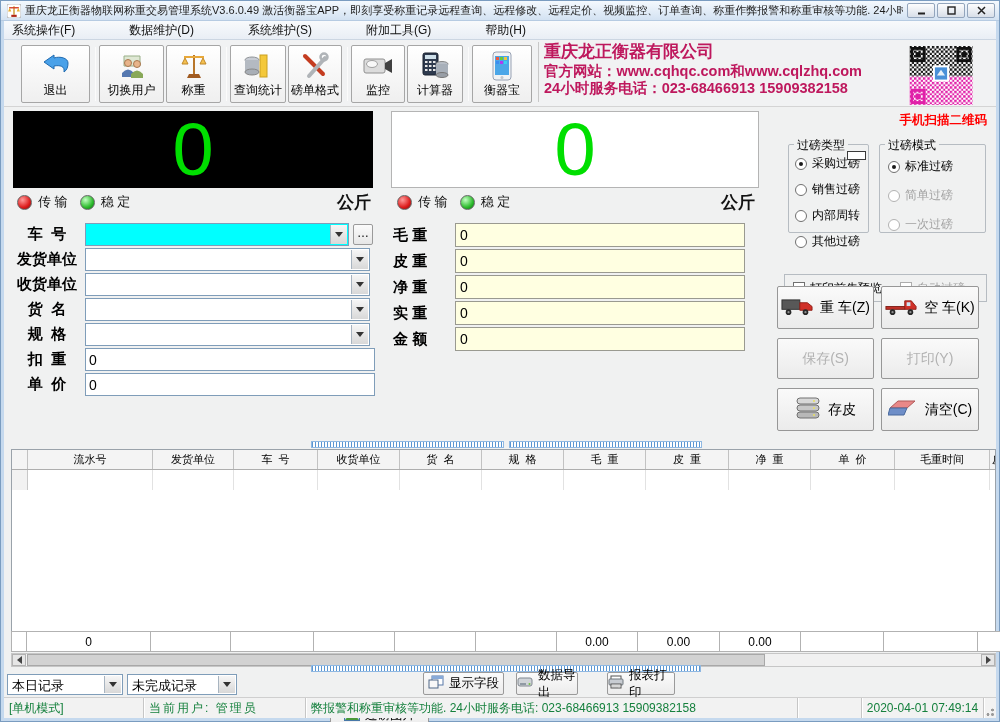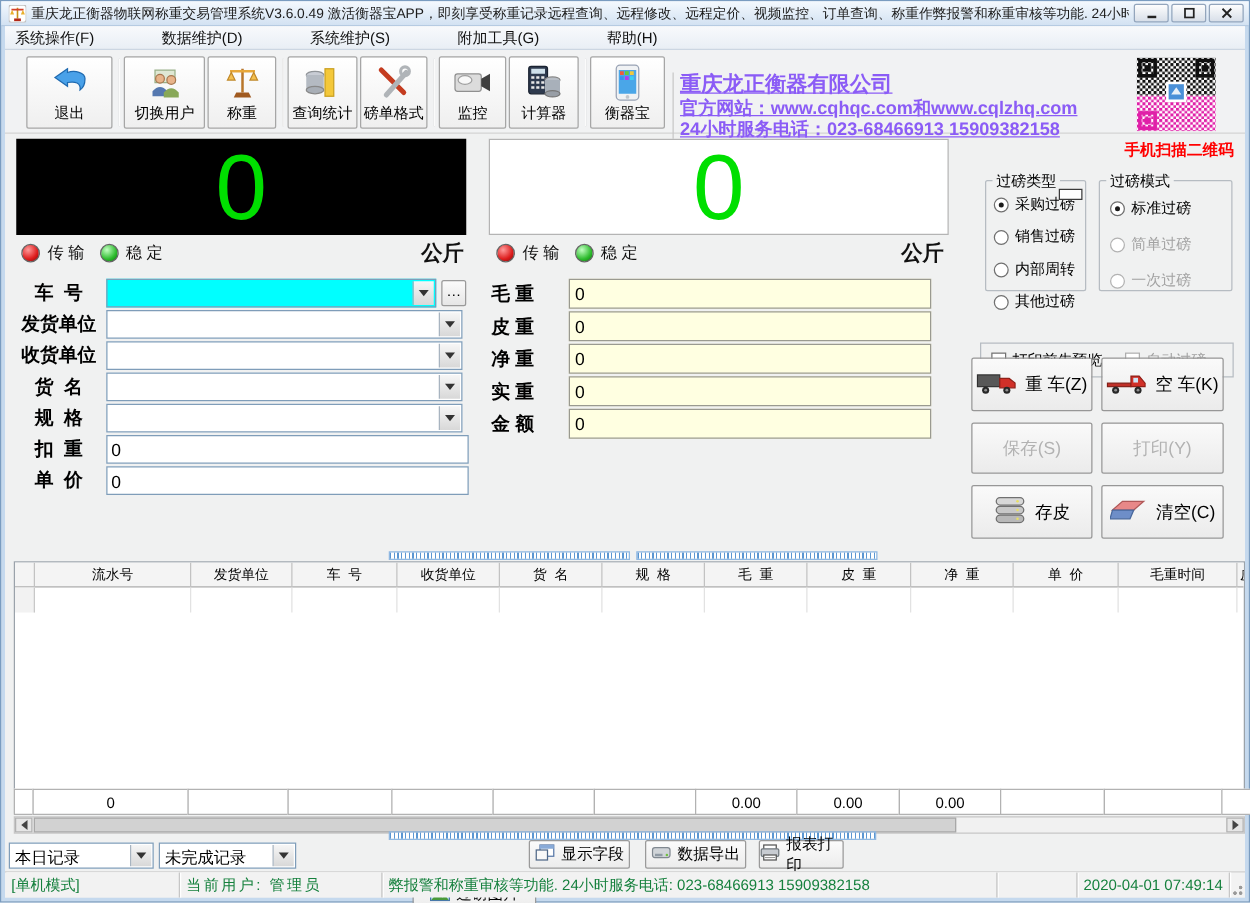--- a/index.html
+++ b/index.html
@@ -23,22 +23,22 @@
 .menu-item { font-size:12px; color:#111; margin-right:54px; white-space:nowrap; }
 
 
 .toolbarbg { position:absolute; left:3px; right:3px; top:39px; height:67px; background:#f1f2f3; border-bottom:1px solid #d4d4d4; }
 .toolbar { position:absolute; left:20px; top:44px; height:58px; display:flex; align-items:stretch; }
 .tbtn { border:1px solid #a6a6a6; border-radius:2px; background:linear-gradient(#ffffff,#efefef);
   display:flex; flex-direction:column; align-items:center; justify-content:flex-end;
   font-size:12px; color:#000; padding:3px 1px 3px; margin-right:2px; }
 .tbtn .tico { flex:1; display:flex; align-items:center; justify-content:center; }
 .tsep { width:1px; background:#c4c4c4; border-right:1px solid #fbfbfb; margin:2px 3px; }
-.company { position:absolute; left:537px; top:57px; width:368px; height:60px; color:#8b5cf6;
-  border-left:1px solid #c8c8c8; padding-left:5px; line-height:1.22; white-space:nowrap; overflow:hidden;text-decoration:underline; }
+.company { position:absolute; left:537px; top:41px; width:368px; height:60px; color:#be185d;
+  border-left:1px solid #c8c8c8; padding-left:5px; line-height:1.22; white-space:nowrap; overflow:hidden; }
 .company .l1 { font-size:17px; font-weight:bold; }
 .company .l2, .company .l3 { font-size:14.5px; font-weight:bold; }
 .qrbox { position:absolute; left:908px; top:45px; width:64px; height:59px; }
 
 
 .lcd-black { position:absolute; left:12px; top:110px; width:360px; height:77px; background:#000;
   display:flex; align-items:center; justify-content:center; }
 .lcd-white { position:absolute; left:390px; top:110px; width:368px; height:77px; background:#fff;
   border:1px solid #b4b4b4; display:flex; align-items:center; justify-content:center; }
 .lcd-val { font-size:74px; line-height:70px; color:#00df00; font-weight:400; }
@@ -592,21 +592,21 @@
     <span>过磅图片</span>
   </div>
   <div class="bbtn" style="left:422px; width:81px;">
     <span><svg width="16" height="14" viewBox="0 0 16 14">
           <rect x="4" y="1" width="11" height="9" fill="#ffffff" stroke="#5878a8"></rect>
           <rect x="4" y="1" width="11" height="3" fill="#88aad8"></rect>
           <rect x="1" y="5" width="9" height="8" fill="#f8f8f8" stroke="#506888"></rect>
         </svg></span>
     <span>显示字段</span>
   </div>
-  <div class="bbtn" style="left:515px; width:81px;">
+  <div class="bbtn" style="left:515px; width:62px;">
     <span><svg width="16" height="12" viewBox="0 0 16 12">
           <rect x="1" y="2" width="14" height="8" rx="2" fill="#d0d4d8" stroke="#808890"></rect>
           <rect x="3" y="7" width="6" height="2" fill="#909aa4"></rect>
           <circle cx="12.5" cy="8" r="1" fill="#70c040"></circle>
         </svg></span>
     <span>数据导出</span>
   </div>
   <div class="bbtn" style="left:606px; width:68px;">
     <span><svg width="16" height="14" viewBox="0 0 16 14">
           <rect x="3" y="1" width="10" height="4" fill="#ffffff" stroke="#555555"></rect>

